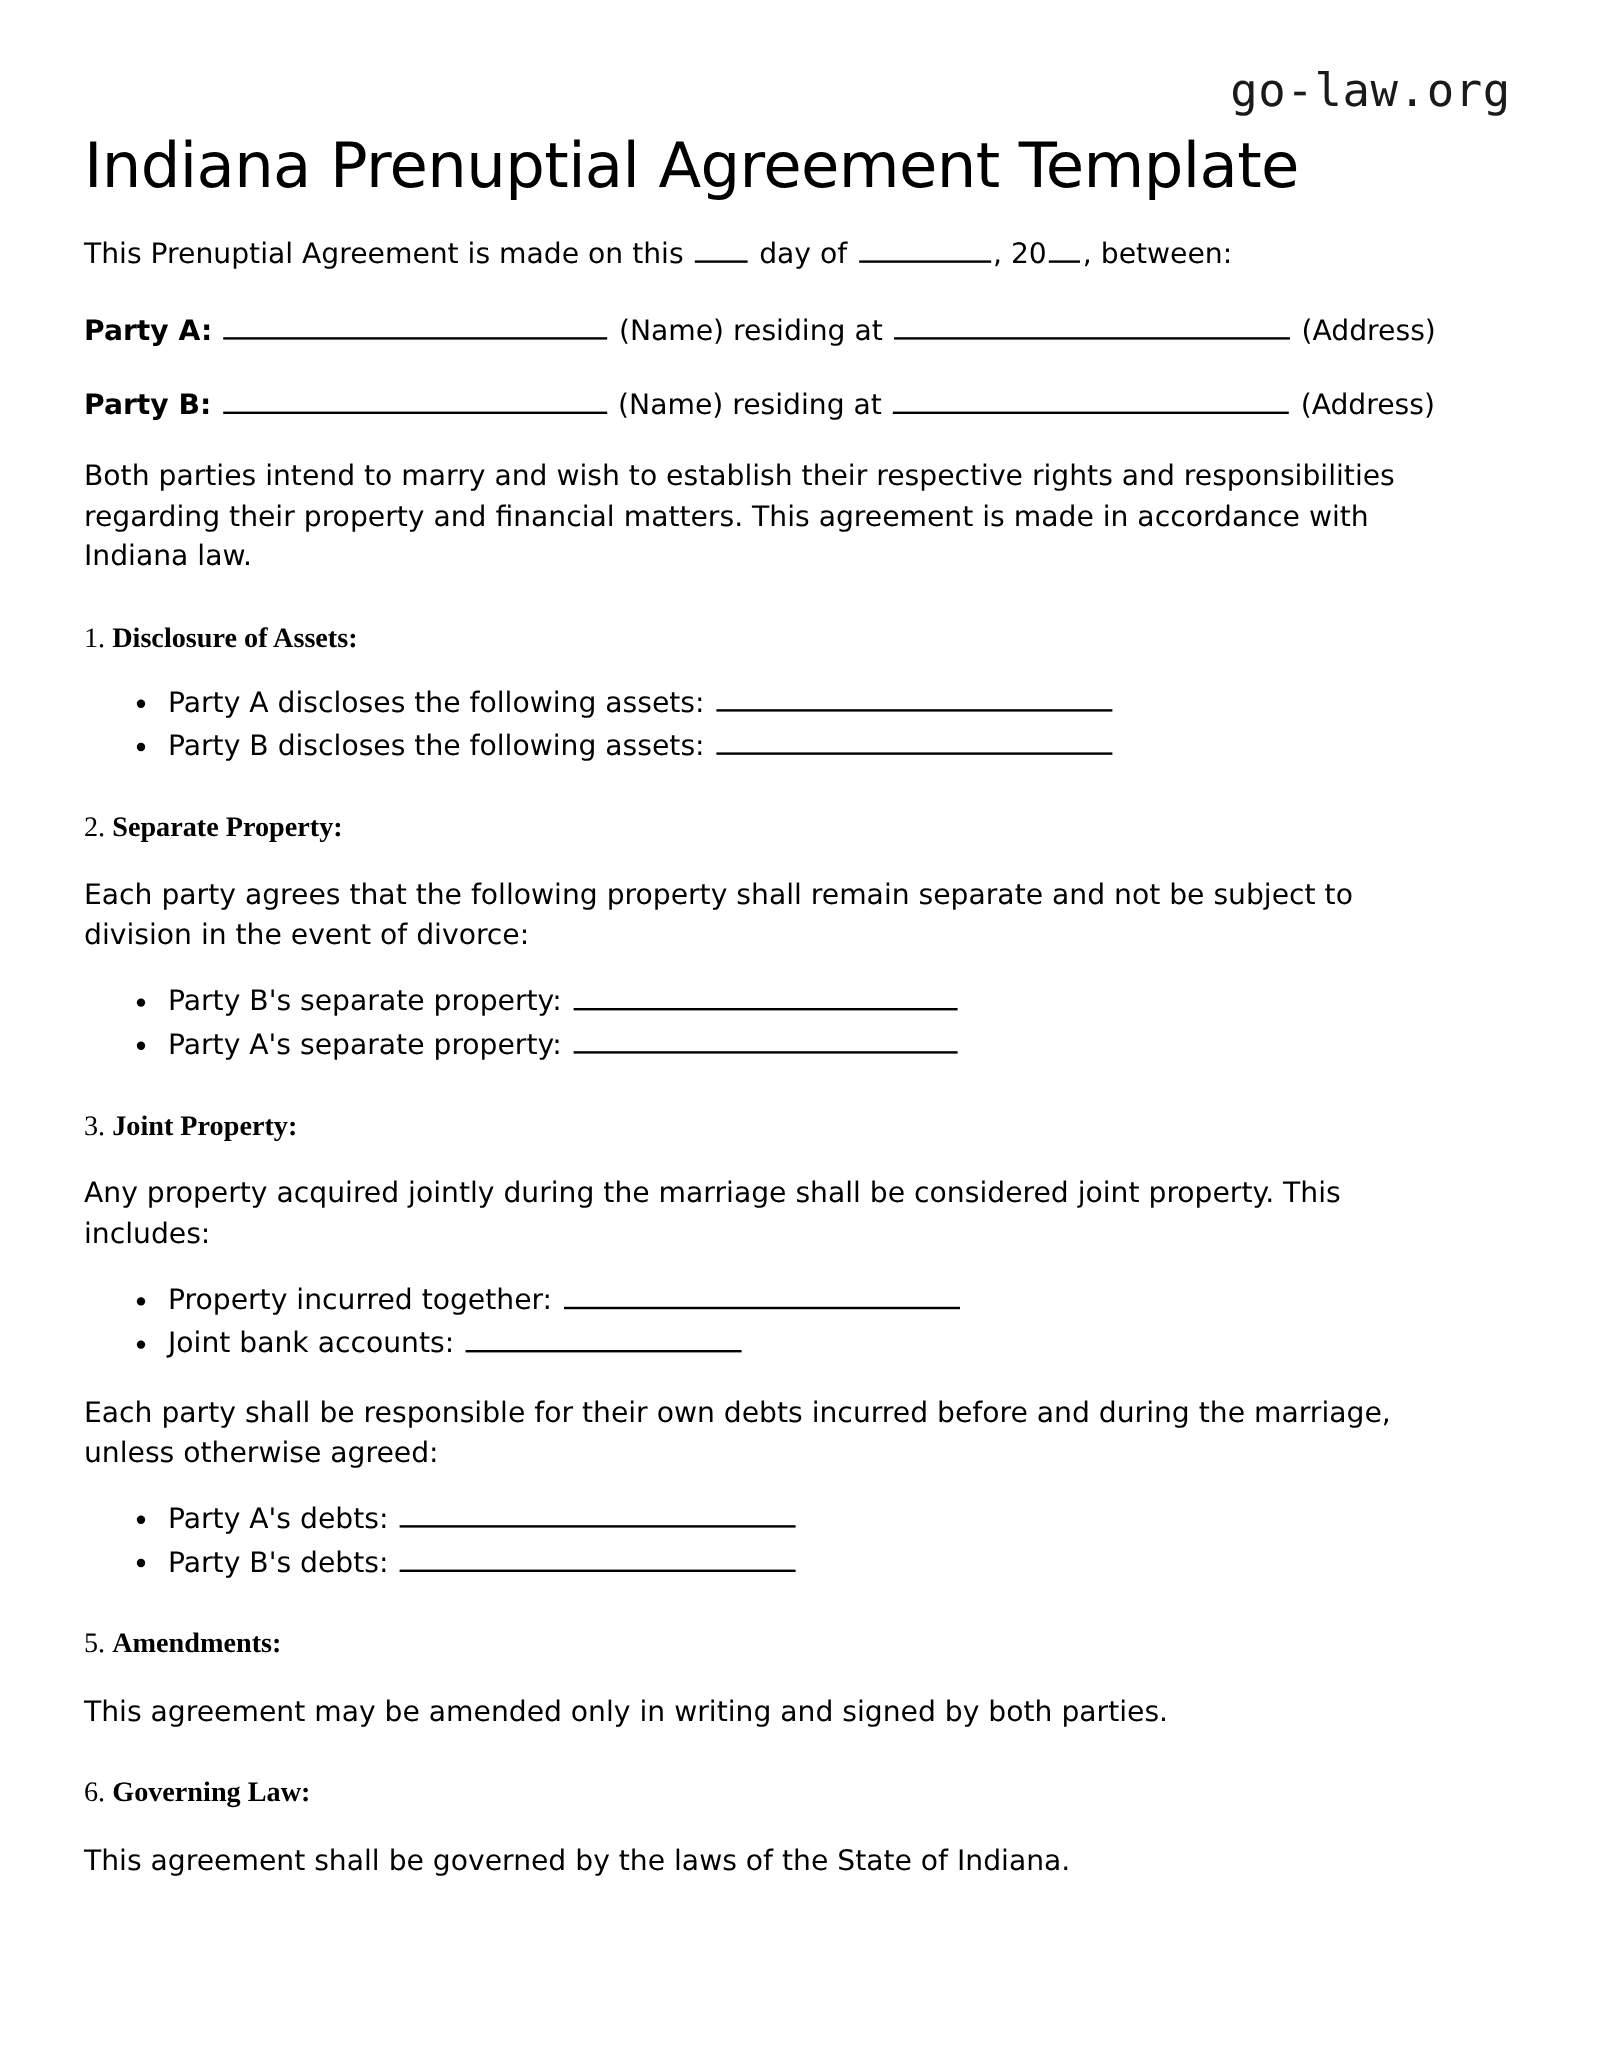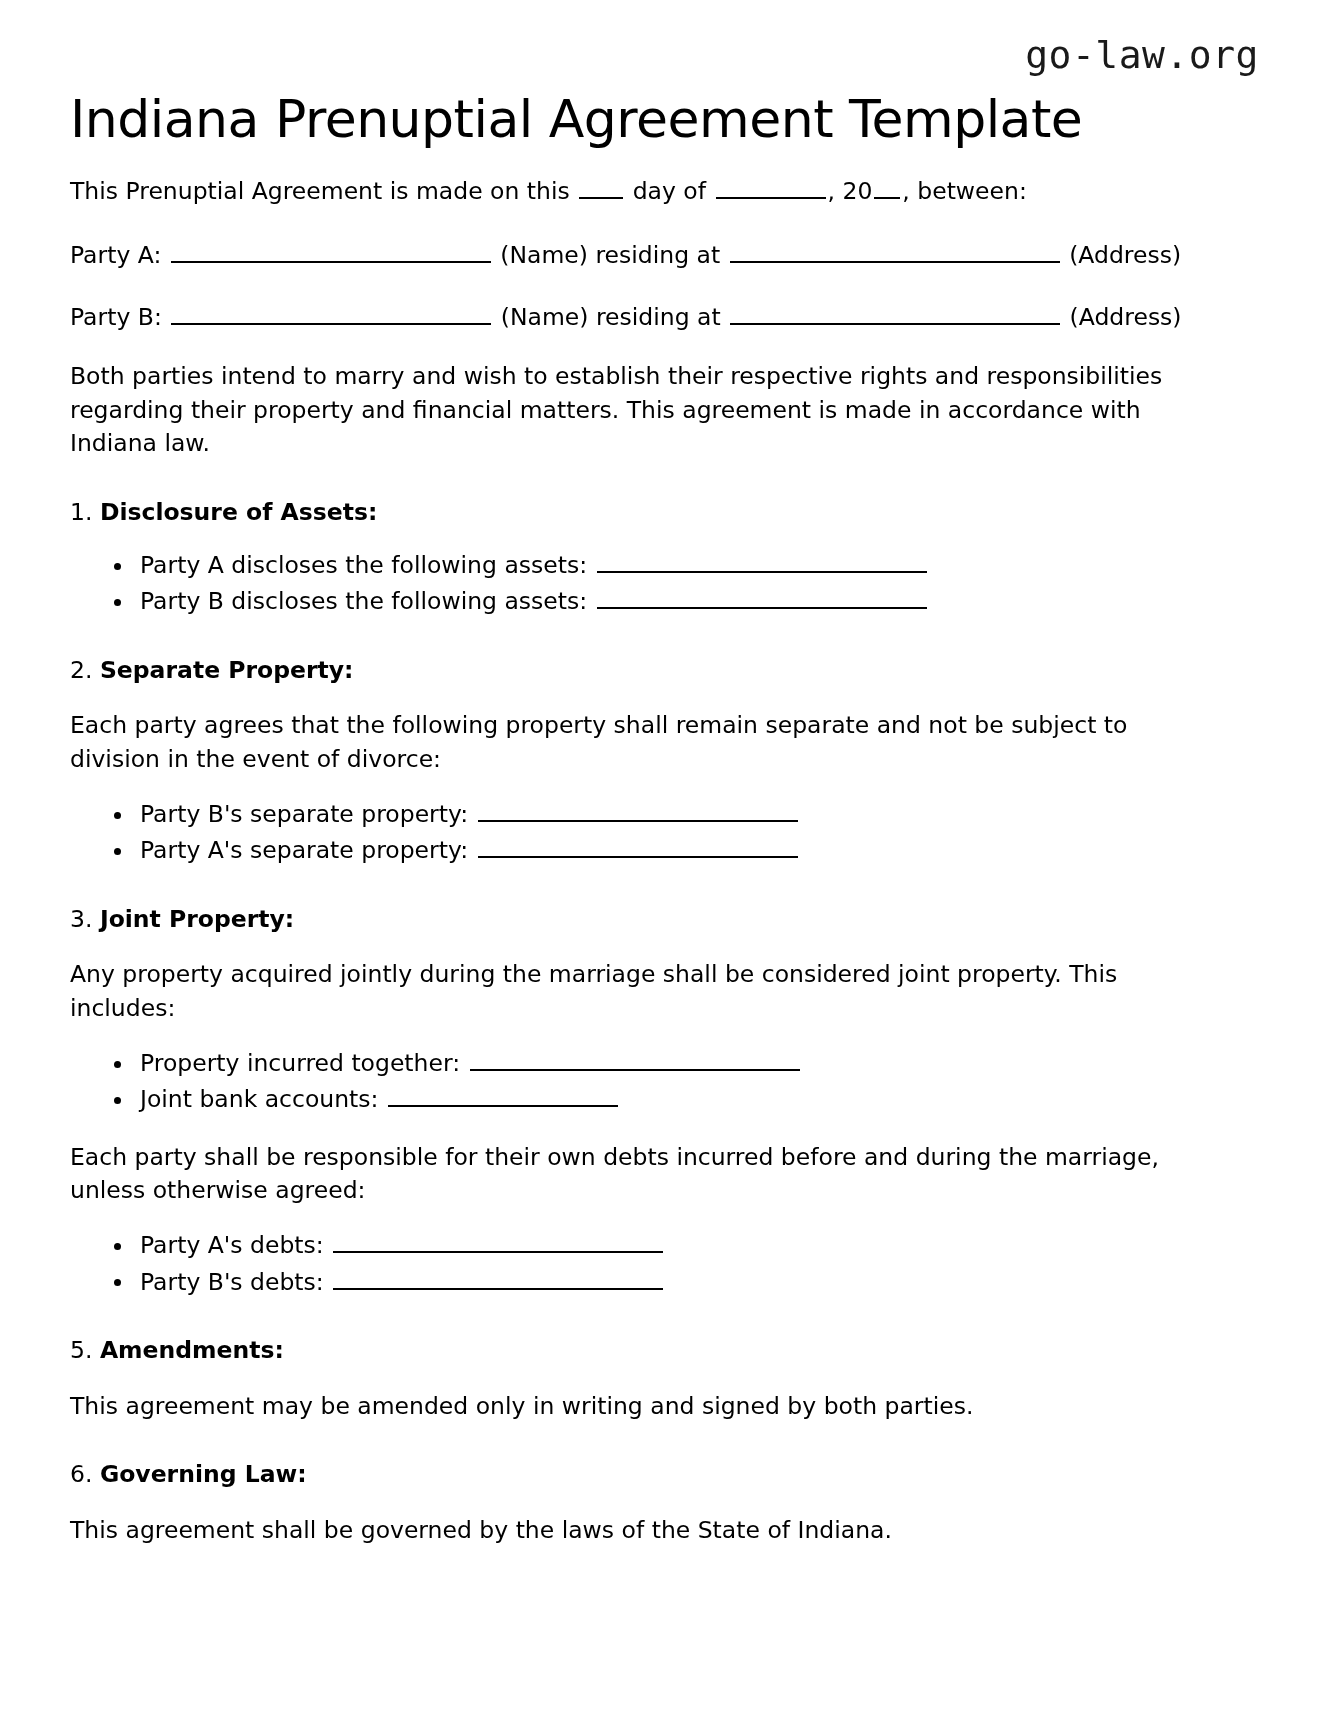--- a/index.html
+++ b/index.html
@@ -24,21 +24,21 @@
     overflow: hidden;
   }
   
   .site-logo {
     text-align: right;
     font-family: "DejaVu Sans Mono", monospace;
     font-size: 38px;
     font-weight: 400;
     letter-spacing: 0.5px;
     color: #1a1a1a;
-    padding-top: 36px;
+    padding-top: 56px;
     line-height: 1;
     padding-right: 2px;
   }
   .doc-title {
     font-family: "DejaVu Sans", sans-serif;
     font-size: 52px;
     font-weight: normal;
     letter-spacing: -0.5px;
     line-height: 1.12;
     margin: 16px 0 0 0;
@@ -55,21 +55,21 @@
   .para.tight {
     margin-top: 24px;
   }
   .party-line {
     font-size: 23.5px;
     line-height: 1.38;
     margin: 30px 0 0 0;
     max-width: 1150px;
   }
   .party-label {
-    font-weight: normal;
+    font-weight: bold;
   }
   .blank {
     display: inline-block;
     border-bottom: 2px solid #000;
     vertical-align: baseline;
     height: 0.92em;
     margin: 0 2px;
   }
   .blank.w-name   { width: 320px; }
   .blank.w-addr   { width: 330px; }
@@ -80,20 +80,21 @@
   .blank.w-item-s { width: 320px; }
   .blank.w-prop   { width: 330px; }
   .blank.w-jba    { width: 230px; }
   .blank.w-debt   { width: 330px; }
 
   
   .section-head {
     font-size: 23.5px;
     line-height: 1.3;
     margin: 36px 0 0 0;
+    font-family: Liberation Serif, serif;
   }
   .section-num {
     font-weight: 400;
   }
   .section-title {
     font-weight: bold;
   }
   
   ul.bullets {
     list-style: none;

